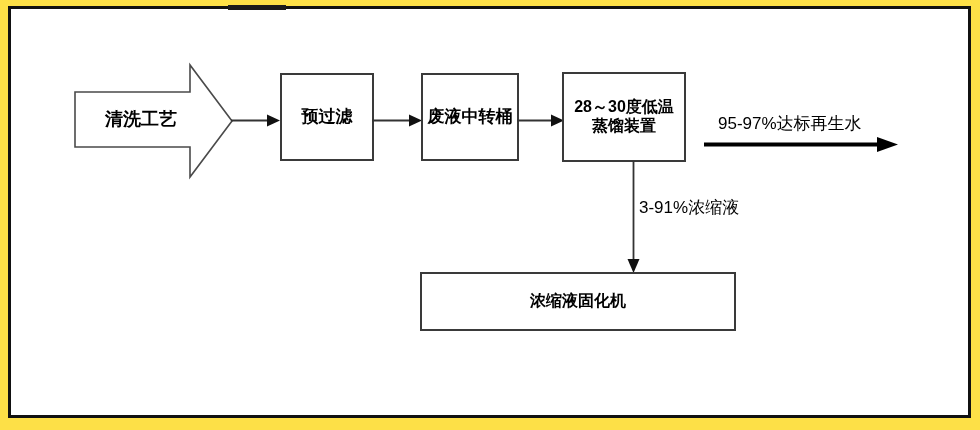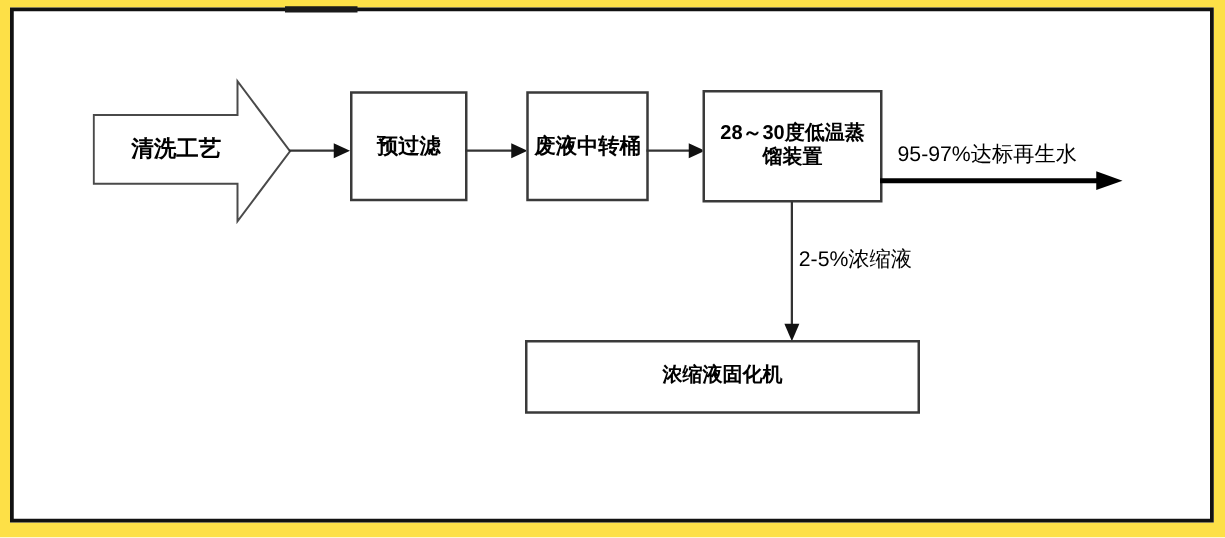--- a/index.html
+++ b/index.html
@@ -61,21 +61,21 @@
     left: 421px;
     top: 73px;
     width: 98px;
     height: 88px;
     font-size: 17px;
     justify-content: center;
   }
   #box-distill {
     left: 562px;
     top: 72px;
-    width: 144px;
+    width: 124px;
     height: 90px;
     font-size: 16px;
     padding: 0 6px;
   }
   #box-solidifier {
     left: 420px;
     top: 272px;
     width: 316px;
     height: 59px;
     font-size: 16px;
@@ -184,19 +184,19 @@
     </svg>
   </div>
   <div class="edge-label" id="label-recycled-water">95-97%达标再生水</div>
 
   <div class="connector" style="left:625px; top:161px; width:17px; height:113px;">
     <svg width="17" height="113" viewBox="0 0 17 113" xmlns="http://www.w3.org/2000/svg">
       <line x1="8.5" y1="0" x2="8.5" y2="100" stroke="#333333" stroke-width="1.8"></line>
       <polygon points="2.5,98 14.5,98 8.5,112" fill="#111111"></polygon>
     </svg>
   </div>
-  <div class="edge-label" id="label-concentrate">2-5%浓缩液</div>
+  <div class="edge-label" id="label-concentrate">3-91%浓缩液</div>
 
   <div class="proc-box" id="box-solidifier">
     <span>浓缩液固化机</span>
   </div>
 
 </div>
 
 </body></html>

